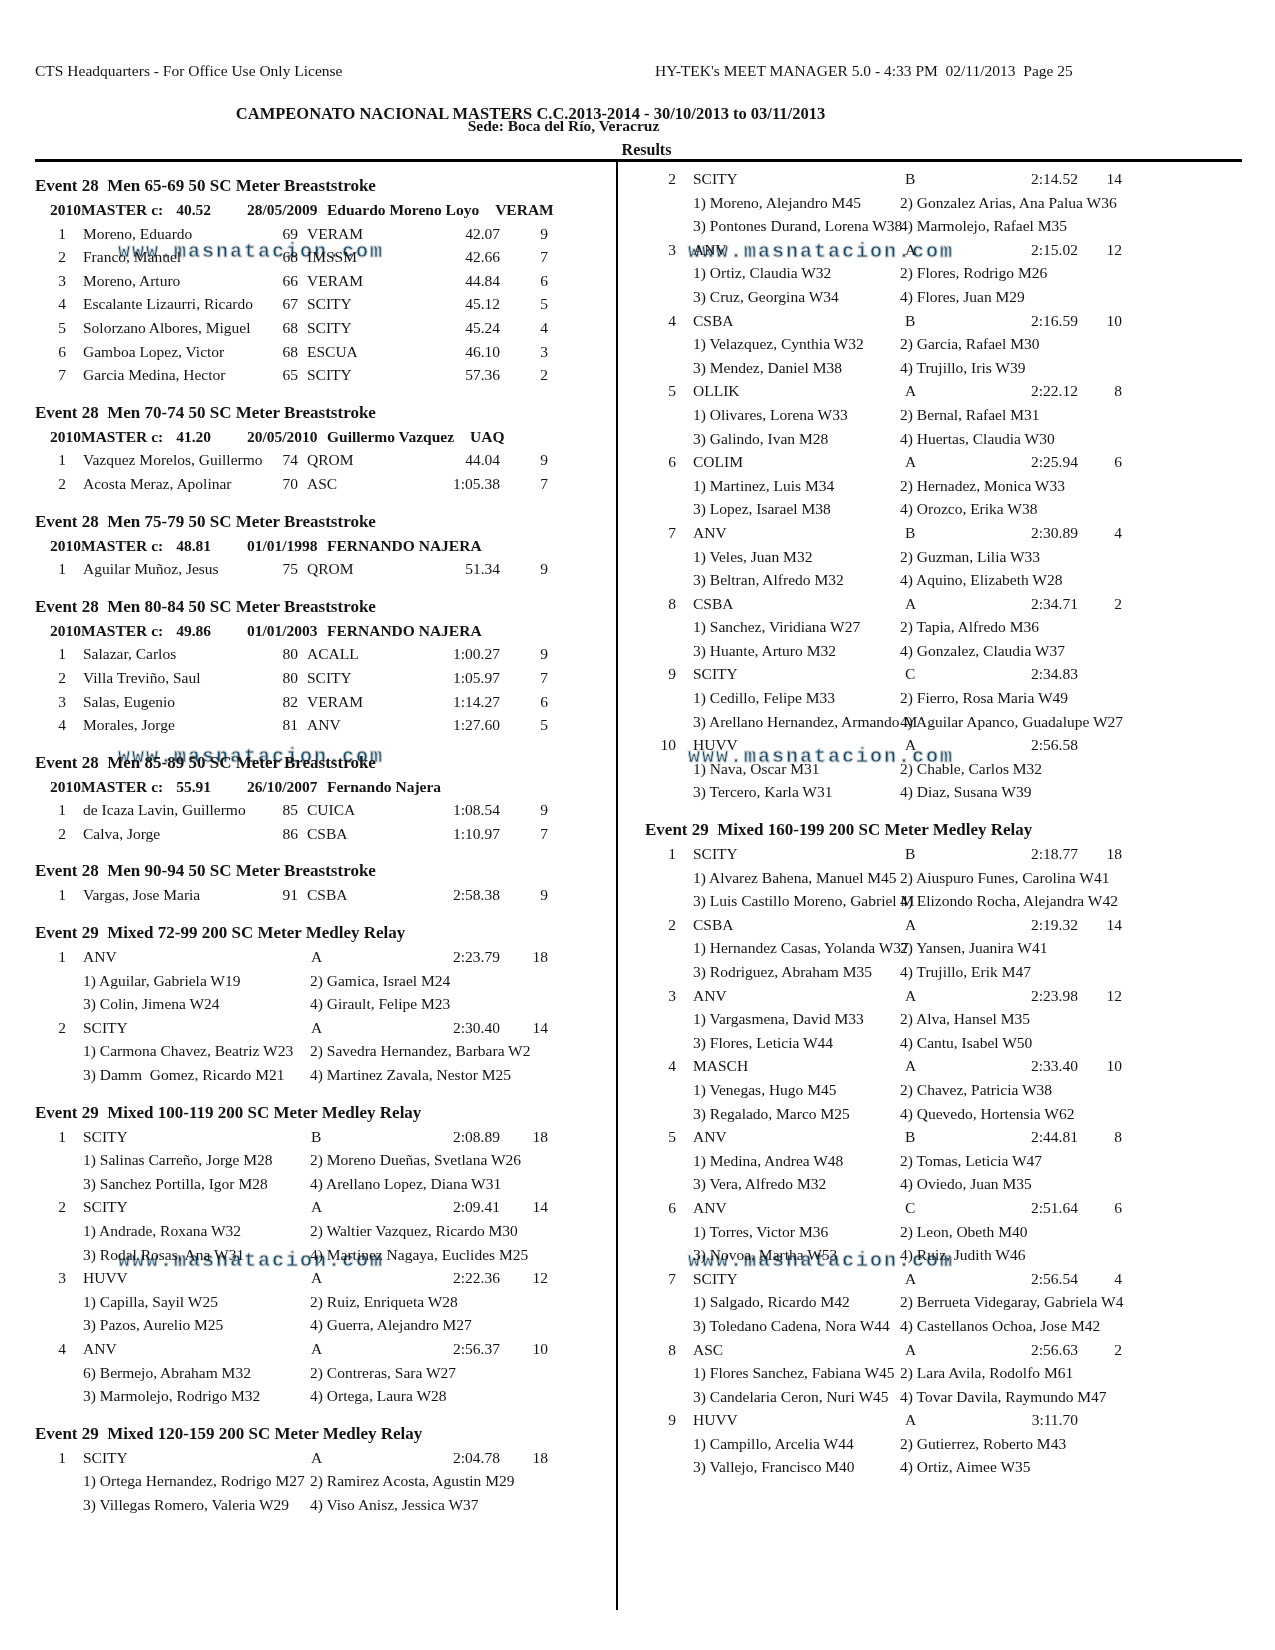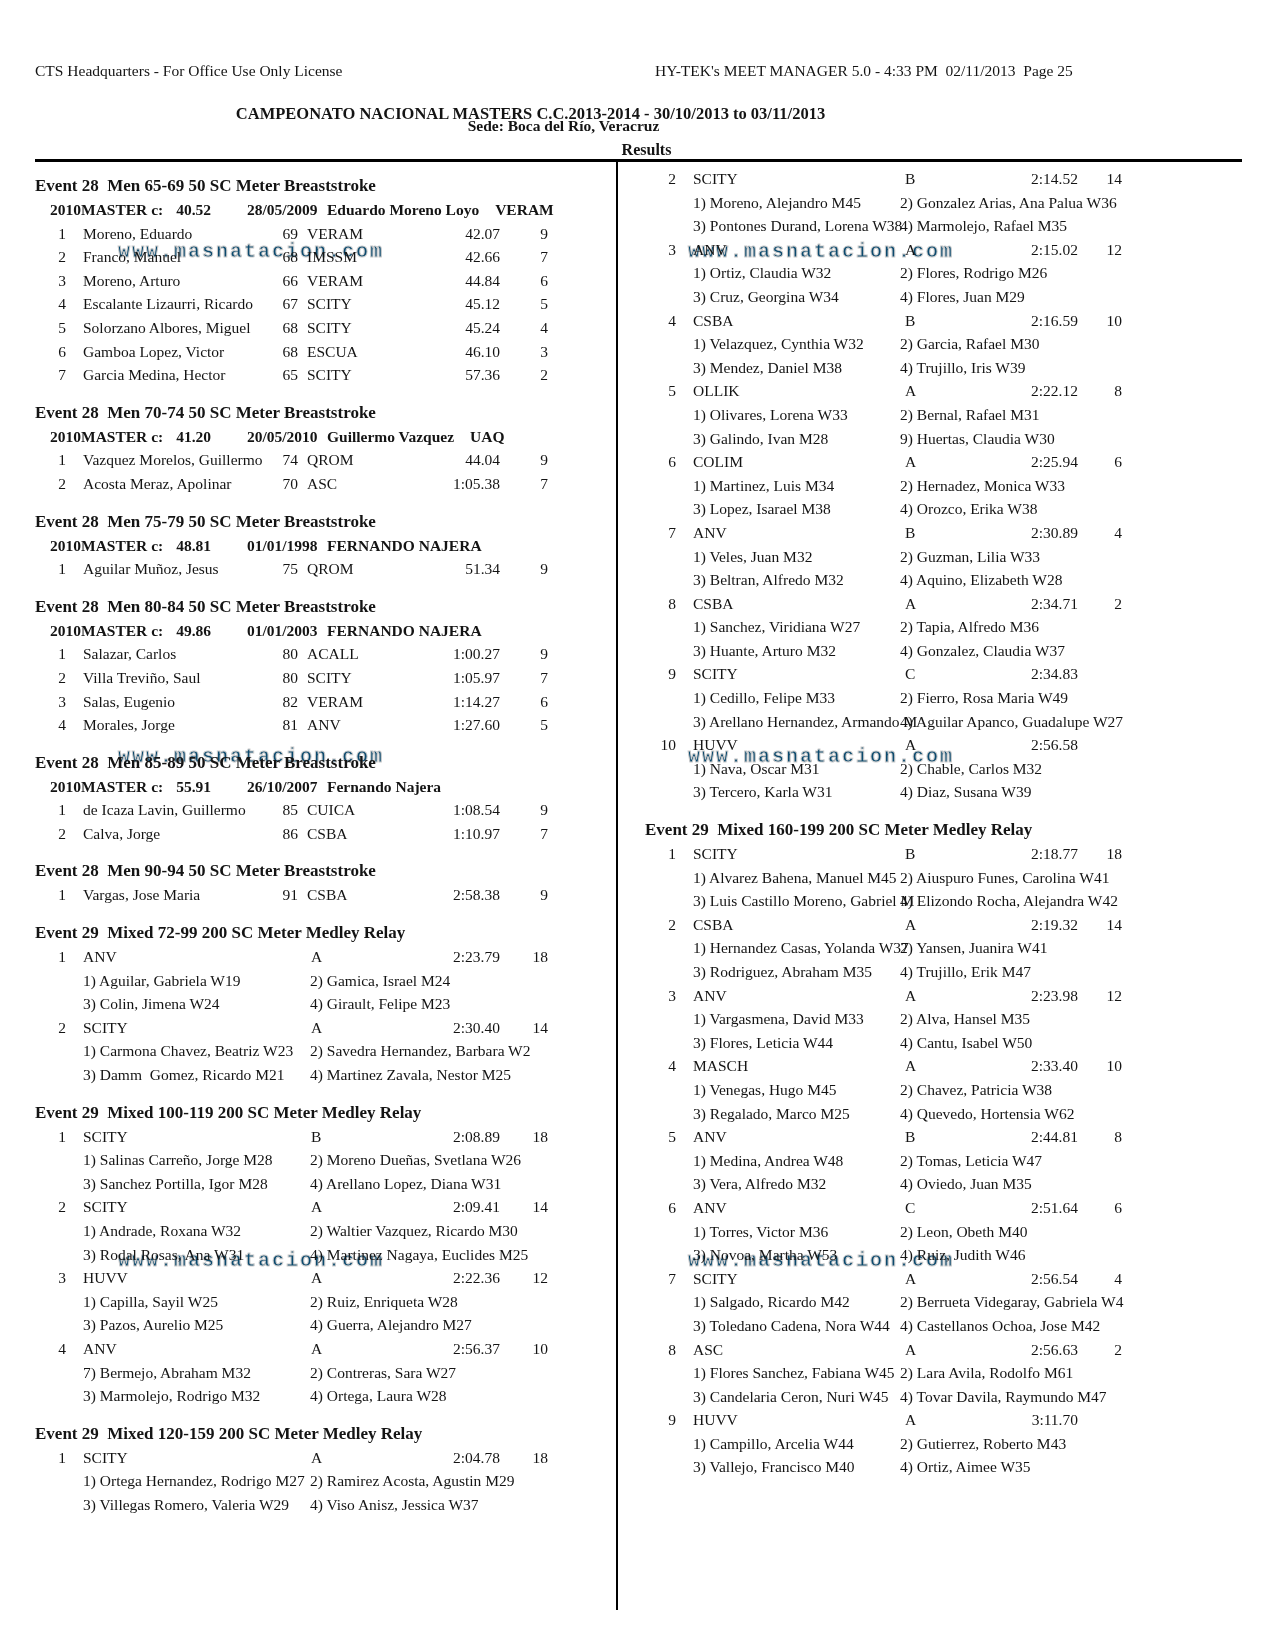--- a/index.html
+++ b/index.html
@@ -346,21 +346,21 @@
           <span class="c-leg2">4) Guerra, Alejandro M27</span>
         </div>
         <div class="row">
           <span class="c-place">4</span>
           <span class="c-name">ANV</span>
           <span class="c-letter">A</span>
           <span class="c-time">2:56.37</span>
           <span class="c-points">10</span>
         </div>
         <div class="row">
-          <span class="c-leg1">7) Bermejo, Abraham M32</span>
+          <span class="c-leg1">6) Bermejo, Abraham M32</span>
           <span class="c-leg2">2) Contreras, Sara W27</span>
         </div>
         <div class="row">
           <span class="c-leg1">3) Marmolejo, Rodrigo M32</span>
           <span class="c-leg2">4) Ortega, Laura W28</span>
         </div>
       </div>
       <div class="section">
         <div class="event-title">Event 29  Mixed 120-159 200 SC Meter Medley Relay</div>
         <div class="row">
@@ -433,21 +433,21 @@
           <span class="c-letter">A</span>
           <span class="c-time">2:22.12</span>
           <span class="c-points">8</span>
         </div>
         <div class="row">
           <span class="c-leg1">1) Olivares, Lorena W33</span>
           <span class="c-leg2">2) Bernal, Rafael M31</span>
         </div>
         <div class="row">
           <span class="c-leg1">3) Galindo, Ivan M28</span>
-          <span class="c-leg2">9) Huertas, Claudia W30</span>
+          <span class="c-leg2">4) Huertas, Claudia W30</span>
         </div>
         <div class="row">
           <span class="c-place">6</span>
           <span class="c-name">COLIM</span>
           <span class="c-letter">A</span>
           <span class="c-time">2:25.94</span>
           <span class="c-points">6</span>
         </div>
         <div class="row">
           <span class="c-leg1">1) Martinez, Luis M34</span>

